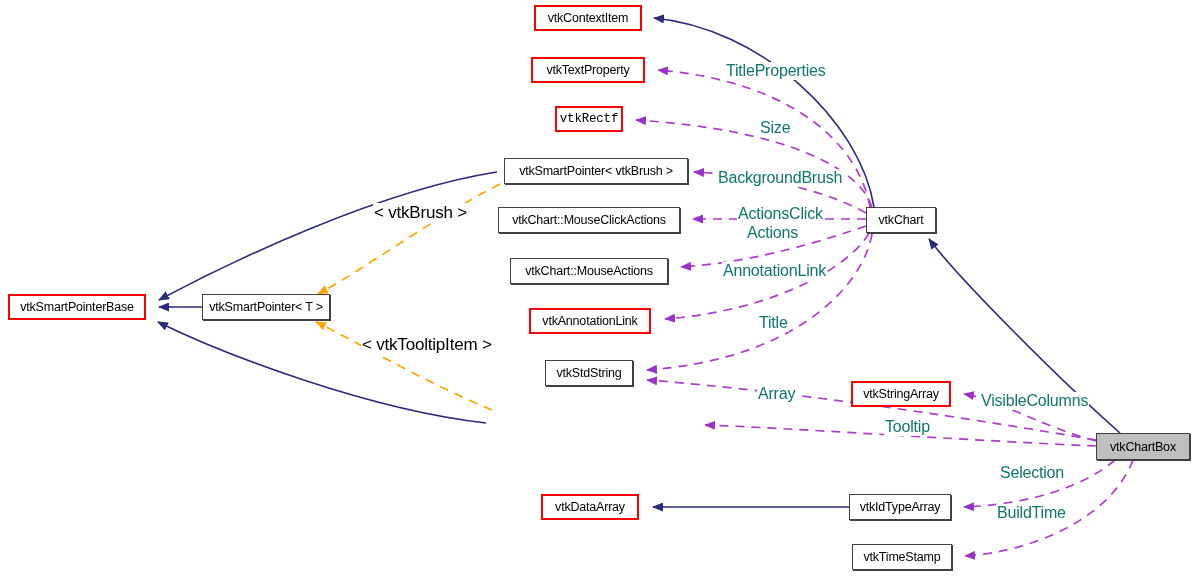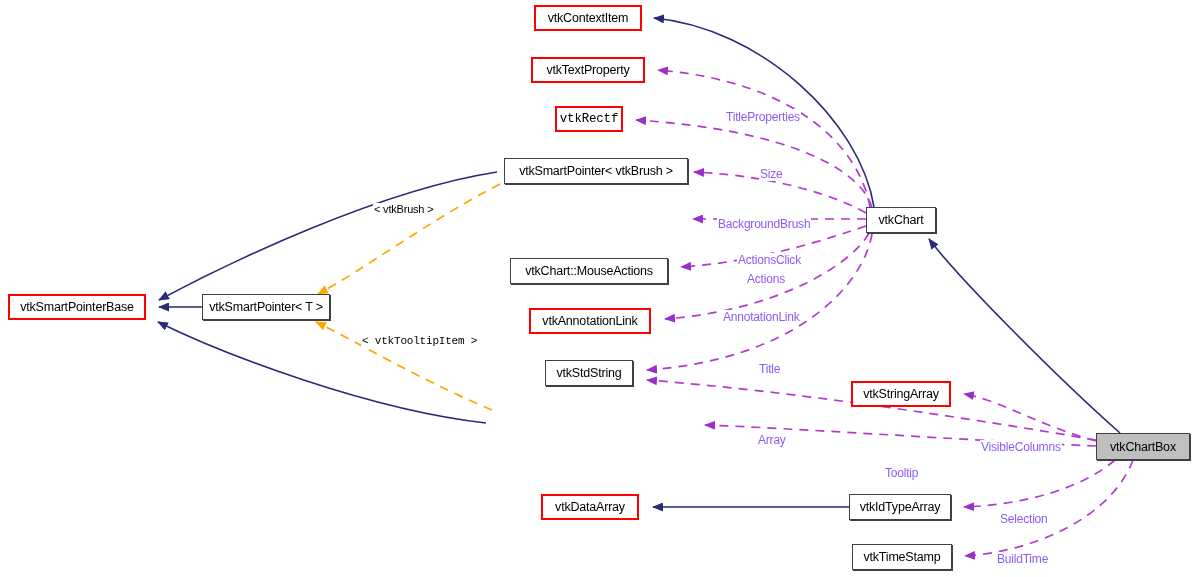--- a/index.html
+++ b/index.html
@@ -44,32 +44,31 @@
     border: 2px solid #ff0000;
     box-shadow: none;
   }
   .node.current {
     background: #bfbfbf;
     border: 1px solid #404040;
     box-shadow: 1px 1px 0 0 #404040;
   }
   .edge-label {
     position: absolute;
-    font-size: 12px;
-    color: #8b5cf6;
+    font-size: 16px;
+    color: #0f766e;
     white-space: nowrap;
     background: #ffffff;
     letter-spacing: -0.2px;
     z-index: 4;
     padding: 0 1px;
-    margin-top: 48px;
   }
   .tmpl-label {
     position: absolute;
-    font-size: 11px;
+    font-size: 17px;
     color: #000000;
     white-space: nowrap;
     background: #ffffff;
     letter-spacing: -0.2px;
     z-index: 4;
     padding: 0 1px;
   }
 </style>
 </head>
 <body>
@@ -136,20 +135,21 @@
       <path d="M 500,184 C 430,220 360,272 318,294"></path>
 
       <path d="M 492,410 C 420,380 350,338 316,322"></path>
     </g>
   </svg>
 
   <div class="node red" style="left:534px;top:5px;width:108px;height:26px;">vtkContextItem</div>
   <div class="node red" style="left:531px;top:57px;width:114px;height:26px;">vtkTextProperty</div>
   <div class="node red" style="left:555px;top:106px;width:68px;height:26px;font-family:Liberation Mono, monospace;">vtkRectf</div>
   <div class="node" style="left:497px;top:158px;width:184px;height:26px;margin-left:7px;">vtkSmartPointer&lt; vtkBrush &gt;</div>
+  <div class="node" style="left:498px;top:207px;width:182px;height:26px;">vtkChart::MouseClickActions</div>
   <div class="node red" style="left:529px;top:308px;width:122px;height:26px;">vtkAnnotationLink</div>
   <div class="node" style="left:510px;top:258px;width:158px;height:26px;">vtkChart::MouseActions</div>
   <div class="node" style="left:545px;top:360px;width:88px;height:26px;">vtkStdString</div>
   <div class="node red" style="left:541px;top:494px;width:98px;height:26px;">vtkDataArray</div>
   <div class="node red" style="left:8px;top:294px;width:138px;height:26px;">vtkSmartPointerBase</div>
   <div class="node" style="left:202px;top:294px;width:128px;height:26px;">vtkSmartPointer&lt; T &gt;</div>
   <div class="node" style="left:866px;top:207px;width:70px;height:26px;">vtkChart</div>
   <div class="node red" style="left:851px;top:381px;width:100px;height:26px;">vtkStringArray</div>
   <div class="node" style="left:849px;top:494px;width:102px;height:26px;">vtkIdTypeArray</div>
   <div class="node" style="left:852px;top:544px;width:100px;height:26px;">vtkTimeStamp</div>
@@ -162,15 +162,15 @@
   <div class="edge-label" style="left:746px;top:224px;">Actions</div>
   <div class="edge-label" style="left:722px;top:262px;">AnnotationLink</div>
   <div class="edge-label" style="left:758px;top:314px;">Title</div>
   <div class="edge-label" style="left:757px;top:385px;">Array</div>
   <div class="edge-label" style="left:884px;top:418px;">Tooltip</div>
   <div class="edge-label" style="left:980px;top:392px;">VisibleColumns</div>
   <div class="edge-label" style="left:999px;top:464px;">Selection</div>
   <div class="edge-label" style="left:996px;top:504px;">BuildTime</div>
 
   <div class="tmpl-label" style="left:373px;top:203px;">&lt; vtkBrush &gt;</div>
-  <div class="tmpl-label" style="left:361px;top:335px;font-family:Liberation Mono, monospace;">&lt; vtkTooltipItem &gt;</div>
+  <div class="tmpl-label" style="left:361px;top:335px;">&lt; vtkTooltipItem &gt;</div>
 
 </div>
 
 </body></html>

